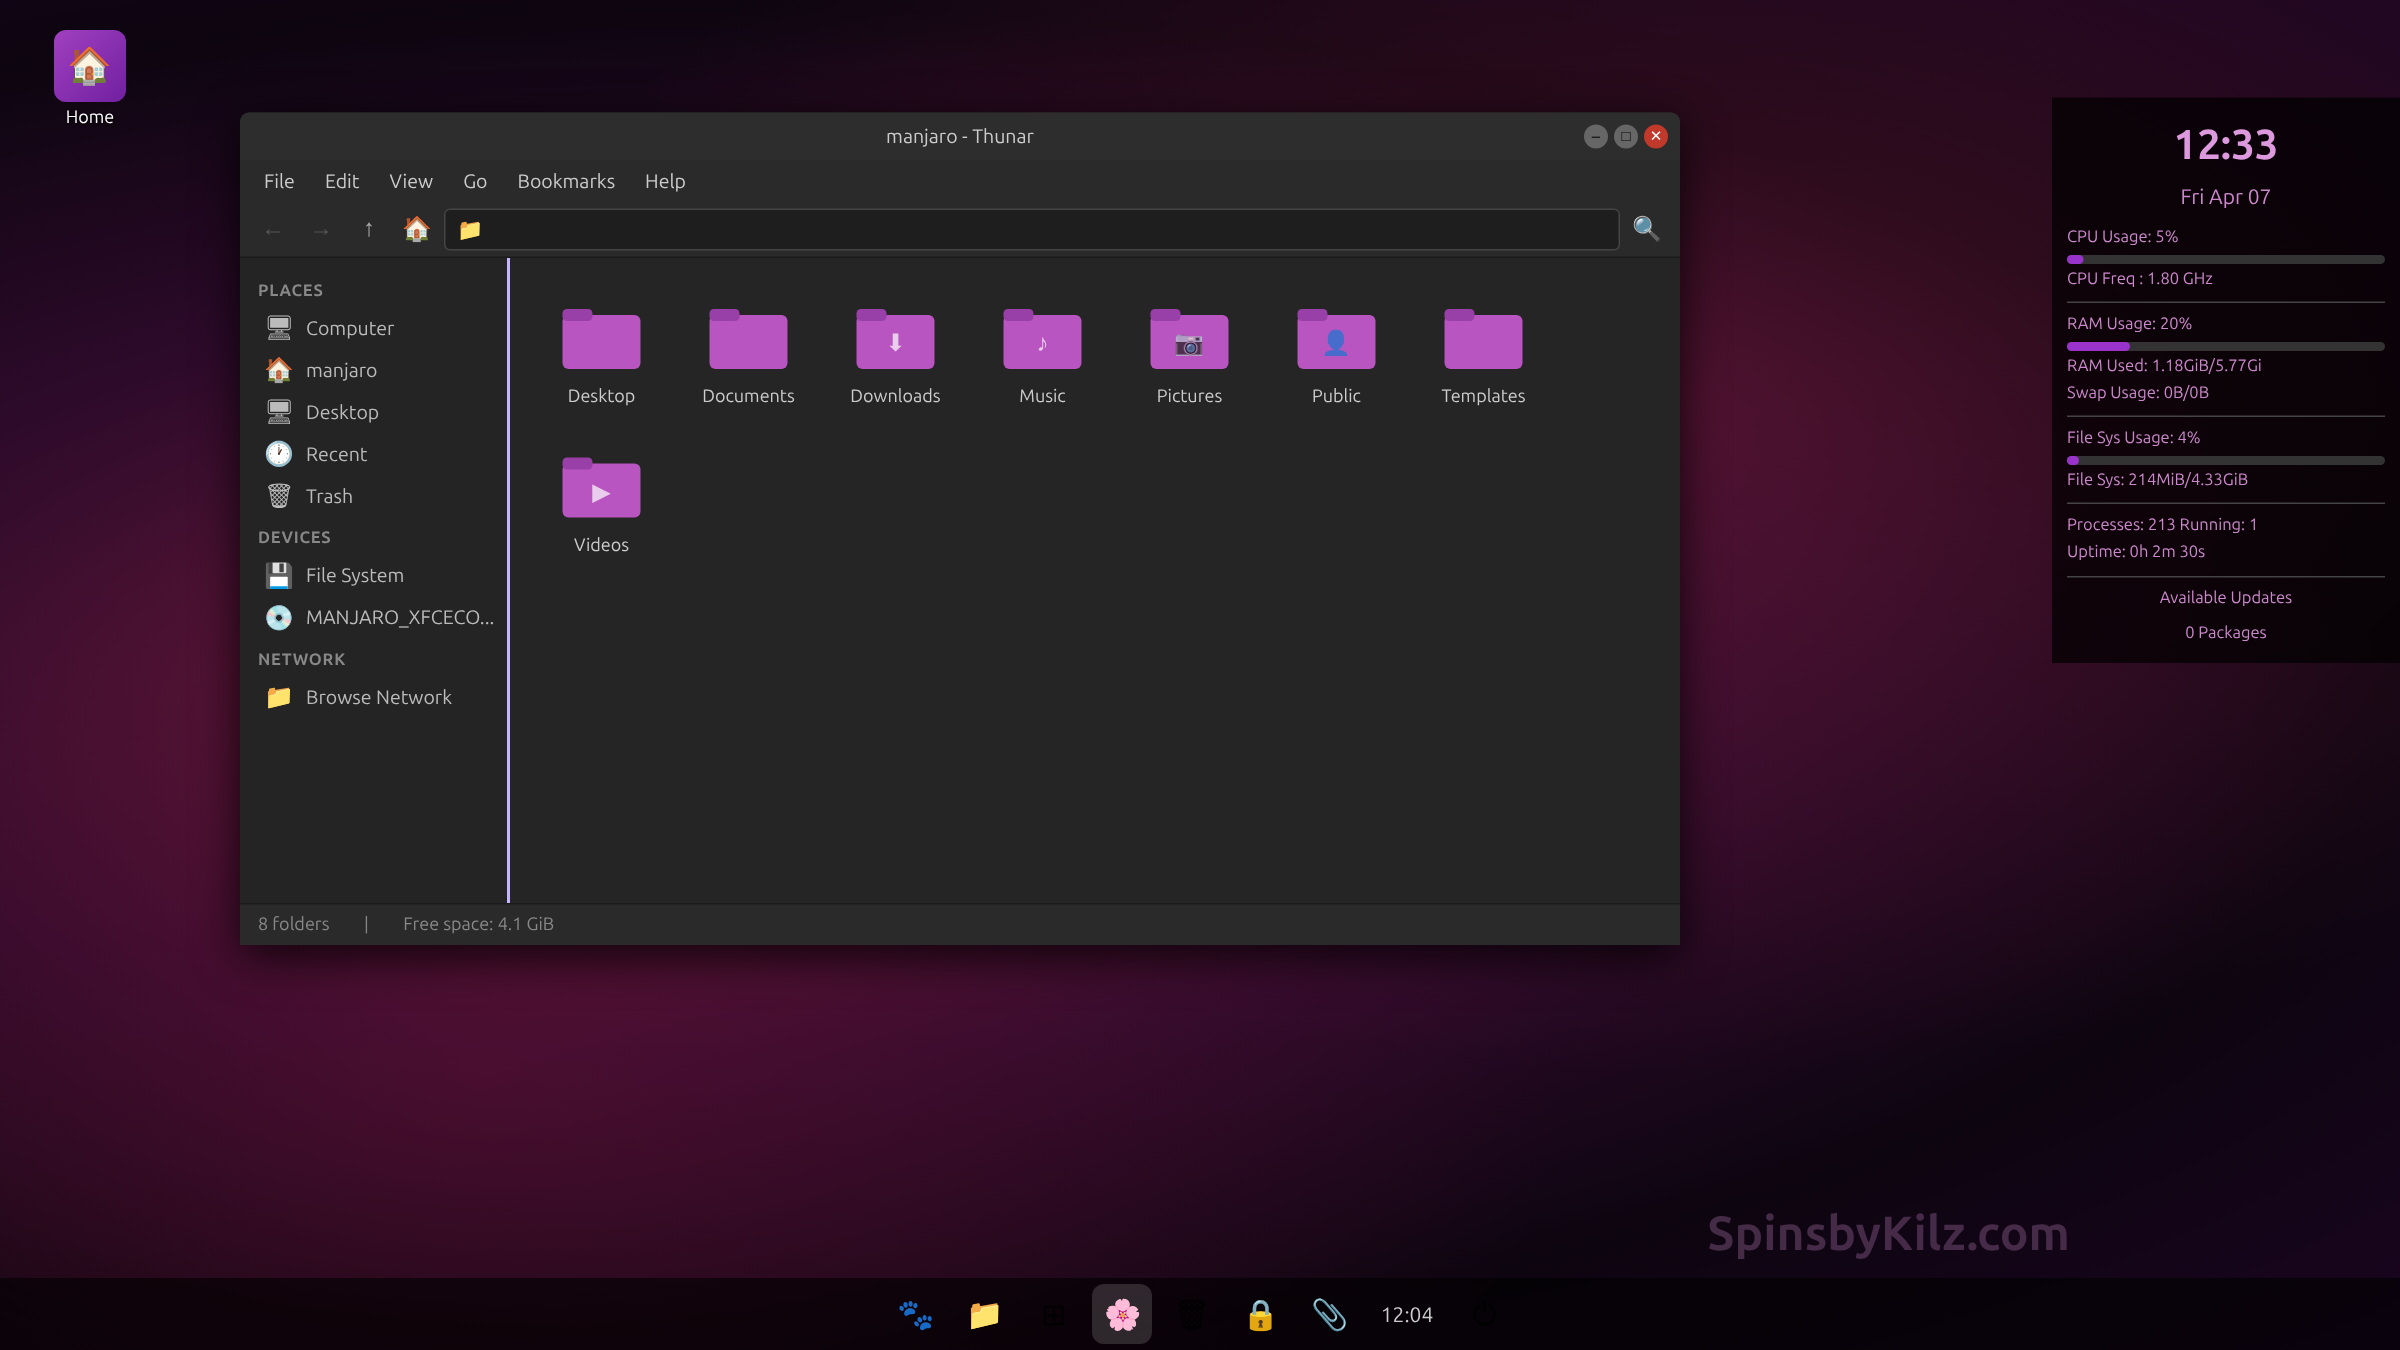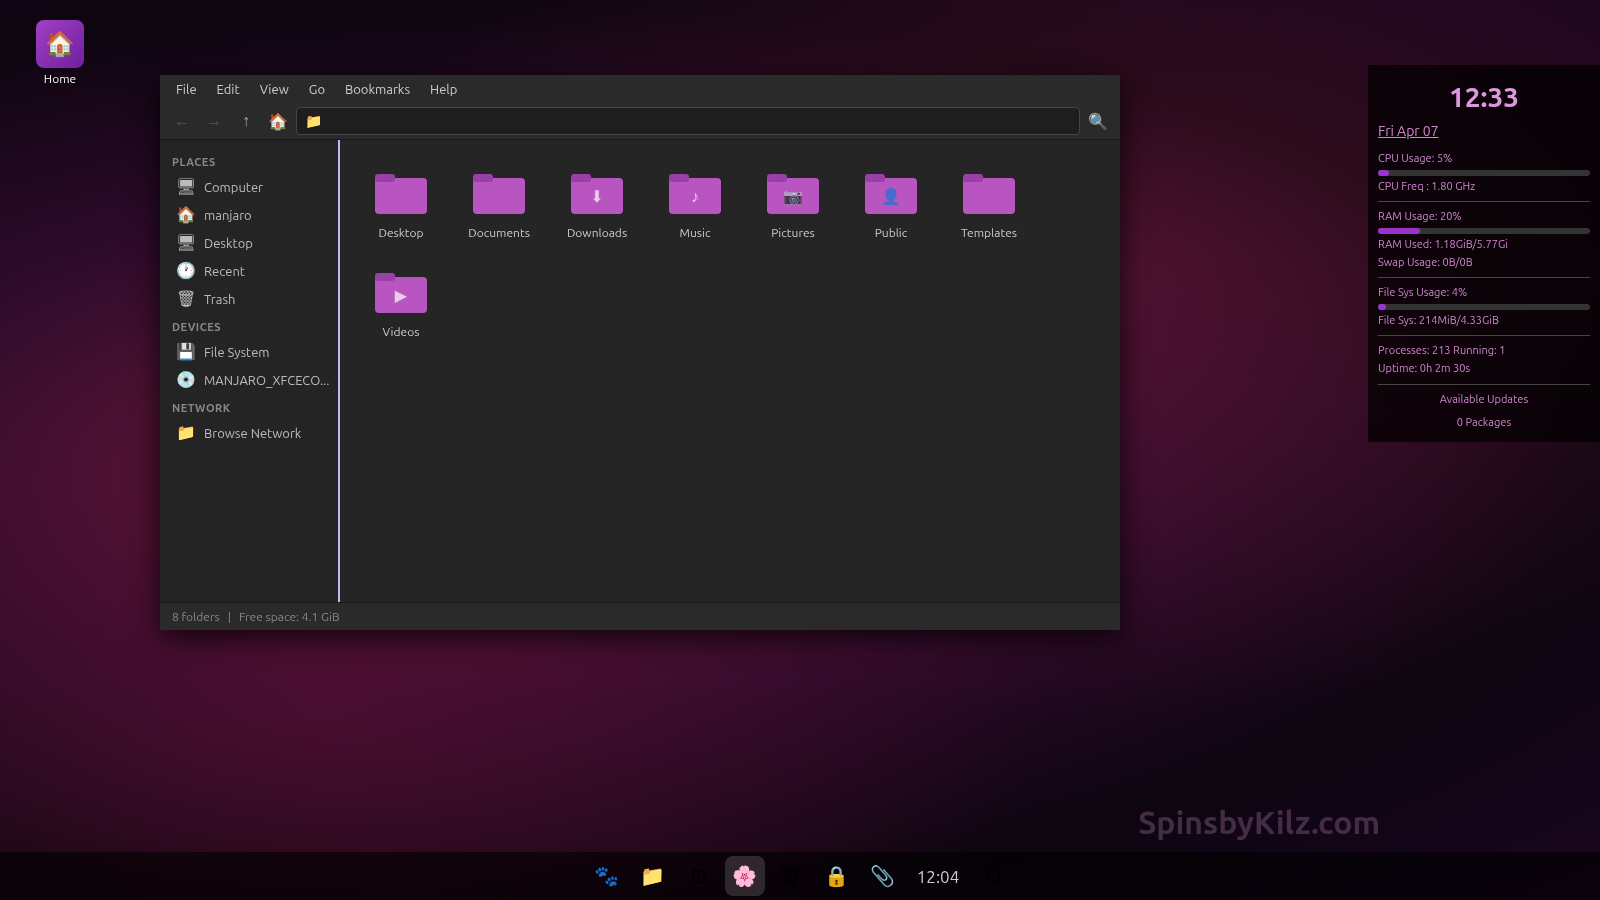--- a/index.html
+++ b/index.html
@@ -72,23 +72,22 @@
     }
     .monitor-time {
       font-size: 28px;
       color: #dd99dd;
       font-weight: bold;
       text-align: center;
     }
     .monitor-date {
       font-size: 14px;
       color: #cc88cc;
-      text-align: left;
+      text-align: center;
       margin-bottom: 8px;
-      text-decoration: underline;
     }
     .monitor-bar-container {
       display: flex;
       align-items: center;
       gap: 4px;
       margin: 2px 0;
     }
     .monitor-bar {
       height: 6px;
       background: #333;
@@ -334,21 +333,21 @@
     
     .status-bar {
       height: 28px;
       background: #2a2a2a;
       border-top: 1px solid #1a1a1a;
       display: flex;
       align-items: center;
       padding: 0 12px;
       color: #888;
       font-size: 12px;
-      gap: 8px;
+      gap: 23px;
       flex-shrink: 0;
     }
 
     
     .taskbar {
       position: absolute;
       bottom: 0;
       left: 0;
       right: 0;
       height: 48px;
@@ -365,21 +364,21 @@
       border-radius: 8px;
       display: flex;
       align-items: center;
       justify-content: center;
       cursor: pointer;
       font-size: 20px;
     }
     .taskbar-item.active { background: rgba(255,255,255,0.15); }
     .taskbar-clock {
       color: #ccc;
-      font-size: 17px;
+      font-size: 14px;
       text-align: center;
       padding: 4px 8px;
     }
 
     
     .watermark {
       position: absolute;
       bottom: 60px;
       right: 220px;
       color: rgba(150,100,150,0.4);
@@ -429,20 +428,28 @@
   <div class="monitor-divider"></div>
   <div>Processes: 213  Running: 1</div>
   <div>Uptime: 0h 2m 30s</div>
   <div class="monitor-divider"></div>
   <div class="monitor-avail">Available Updates</div>
   <div class="monitor-avail">0 Packages</div>
 </div>
 
 <div class="thunar-window">
 
+  <div class="title-bar">
+    <span class="title-bar-title">manjaro - Thunar</span>
+    <div class="title-bar-controls">
+      <button class="wm-btn wm-btn-min">–</button>
+      <button class="wm-btn wm-btn-max">□</button>
+      <button class="wm-btn wm-btn-close">✕</button>
+    </div>
+  </div>
 
   <div class="menu-bar">
     <span class="menu-item">File</span>
     <span class="menu-item">Edit</span>
     <span class="menu-item">View</span>
     <span class="menu-item">Go</span>
     <span class="menu-item">Bookmarks</span>
     <span class="menu-item">Help</span>
   </div>
 

